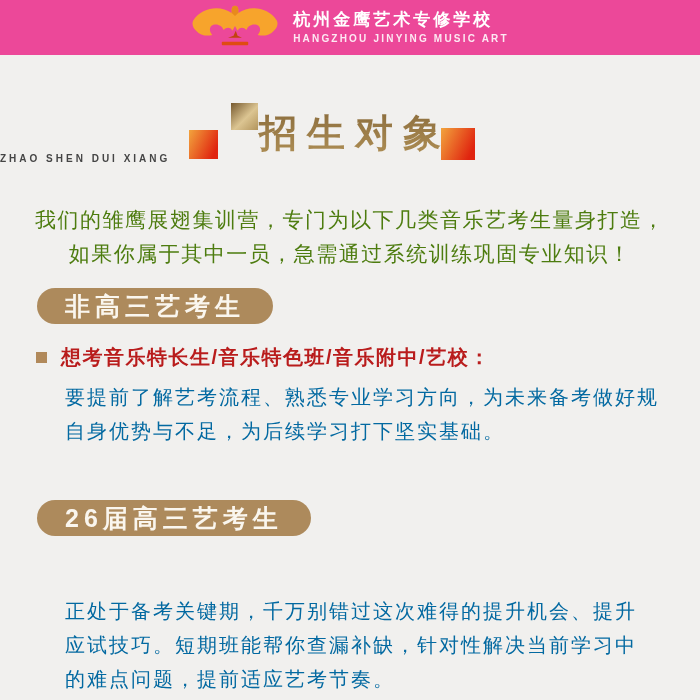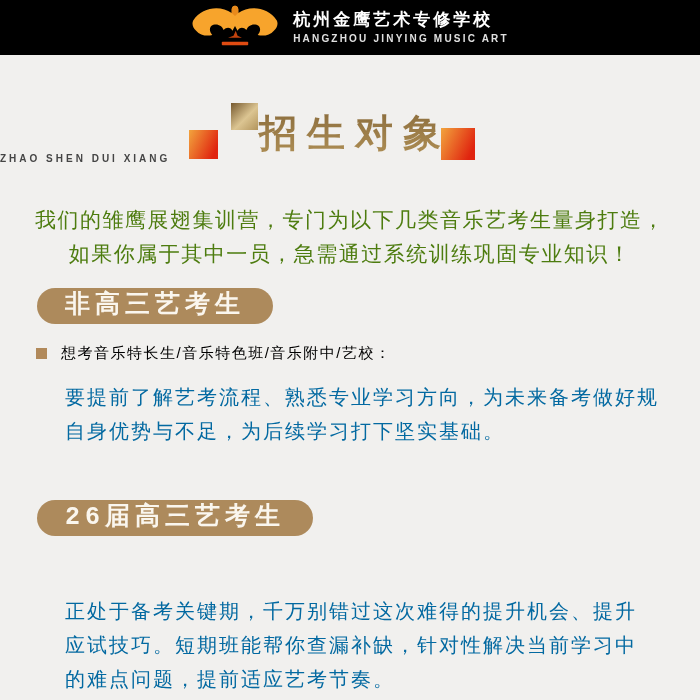--- a/index.html
+++ b/index.html
@@ -12,21 +12,21 @@
     position: relative;
     width: 700px; height: 700px;
     background: #f1f0ee;
     overflow: hidden;
   }
 
   
   .header {
     position: absolute; left: 0; top: 0;
     width: 700px; height: 55px;
-    background: #000000;
+    background: #ec4899;
     display: flex; align-items: center; justify-content: center;
   }
   .header-inner { display: flex; align-items: center; gap: 14px; }
   .logo { width: 88px; height: 50px; margin-top: 2px; }
   .school-names { display: flex; flex-direction: column; line-height: 1.15; }
   .school-cn {
     color: #ffffff; font-size: 17px; font-weight: bold;
     letter-spacing: 3px;
     font-family: "Liberation Serif", serif;
   }
@@ -78,36 +78,36 @@
 
   
   .badge {
     position: absolute; left: 37px;
     height: 36px; line-height: 36px;
     padding: 0 28px;
     background: #ad8a5c;
     border-radius: 18px;
     color: #faf6ee; font-size: 25px; font-weight: bold;
     letter-spacing: 5px;
-    font-family: Liberation Mono, monospace;
+    font-family: Liberation Sans, sans-serif;
   }
   .badge-1 { top: 288px; }
   .badge-2 { top: 500px; }
 
   .bullet-row {
     position: absolute; left: 36px; width: 640px;
     display: flex; align-items: center; gap: 14px;
   }
   .bullet-row-1 { top: 344px; }
   .bullet-row-2 { top: 556px; }
   .bullet-sq {
     width: 11px; height: 11px; background: #b1895a; flex: 0 0 auto;
   }
   .bullet-heading {
-    font-size: 15px; font-weight: normal; color: #000000;
+    font-size: 20px; font-weight: bold; color: #b91c1c;
     letter-spacing: 1.5px;
   }
 
   .body-text {
     position: absolute; left: 65px; width: 615px;
     font-size: 20px; color: #0369a1;
     letter-spacing: 2px; line-height: 34px;
   }
   .body-1 { top: 380px; }
   .body-2 { top: 594px; }

